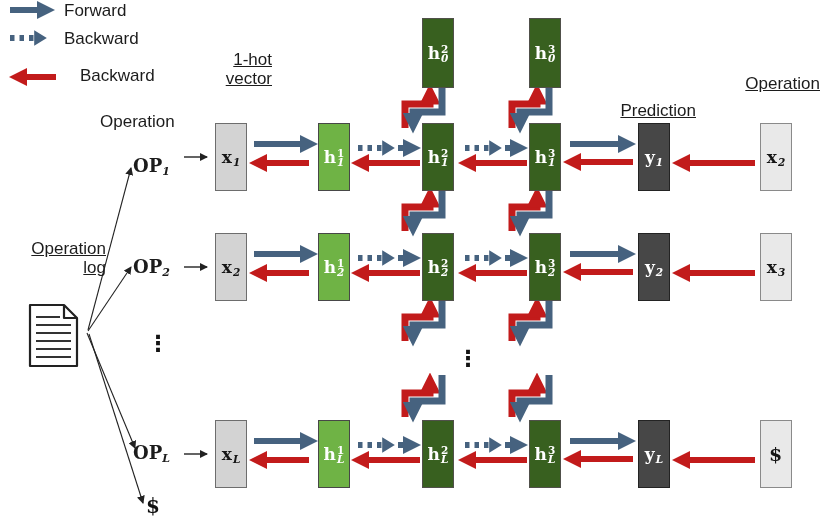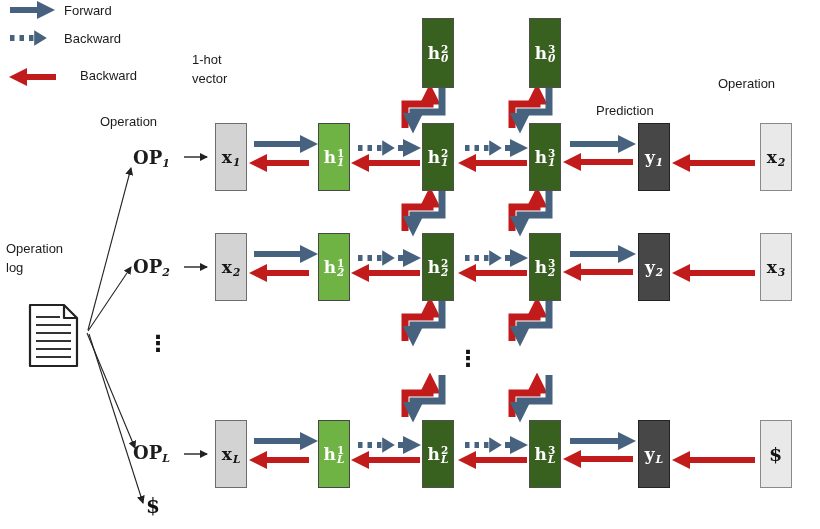--- a/index.html
+++ b/index.html
@@ -12,22 +12,22 @@
   .tall{height:70px;}
   .c-xl{background:#d3d3d3;border:1.5px solid #6d6d6d;color:#151515;}
   .c-g1{background:#6fb345;border:1.5px solid #474747;color:#ffffff;}
   .c-g2{background:#38601f;border:1.5px solid #50504a;color:#ffffff;}
   .c-y {background:#474747;border:1.5px solid #232323;color:#ffffff;}
   .c-xr{background:#e9e9e9;border:1.5px solid #8a8a8a;color:#151515;}
   .ss{display:inline-flex;flex-direction:column;font-size:10.5px;line-height:9px;
       margin-left:1px;transform:translateY(1px);}
   .ss .sup{height:9px;font-style:normal;}
   .ss .sub{height:9px;font-style:italic;}
-  .lbl{position:absolute;font-size:13px;color:#1c1c1c;line-height:19px;white-space:nowrap;}
-  .center{text-align:left;white-space:normal;}
+  .lbl{position:absolute;font-size:17px;color:#1c1c1c;line-height:19px;white-space:nowrap;}
+  .center{text-align:right;white-space:normal;text-decoration:underline;}
   .serif{font-family:"DejaVu Serif",serif;font-weight:bold;font-size:18px;}
   .sub-inline{font-size:11px;font-style:italic;vertical-align:-3px;}
   .ell{position:absolute;font-family:"DejaVu Sans",sans-serif;font-weight:bold;
        font-size:22px;color:#141414;line-height:1;}
   .dollar-end{font-family:"DejaVu Serif",serif;font-weight:bold;font-size:20px;color:#111;}
 </style>
 </head>
 <body>
 
 <div class="stage">
@@ -115,21 +115,21 @@
   <div class="lbl" style="left:100px;top:112px">Operation</div>
   <div class="lbl center" style="left:596px;top:101px;width:100px">Prediction</div>
   <div class="lbl center" style="left:718px;top:74px;width:102px">
     <div>Operation</div>
   </div>
   <div class="lbl center" style="left:6px;top:239px;width:100px">
     <div>Operation</div>
     <div>log</div>
   </div>
 
-  <div class="lbl serif" style="left:133px;top:148px"><span>OP</span><span class="sub-inline">1</span></div>
+  <div class="lbl serif" style="left:133px;top:156px"><span>OP</span><span class="sub-inline">1</span></div>
   <div class="lbl serif" style="left:133px;top:257px"><span>OP</span><span class="sub-inline">2</span></div>
   <div class="lbl serif" style="left:133px;top:443px"><span>OP</span><span class="sub-inline">L</span></div>
   <div class="lbl dollar-end" style="left:146px;top:497px">$</div>
 
   <div class="ell" style="left:147px;top:333px">⋮</div>
   <div class="ell" style="left:457px;top:348px">⋮</div>
 
   <div class="box c-g2 tall" style="left:422px;top:18px">
       <span>h</span>
       <span class="ss">

